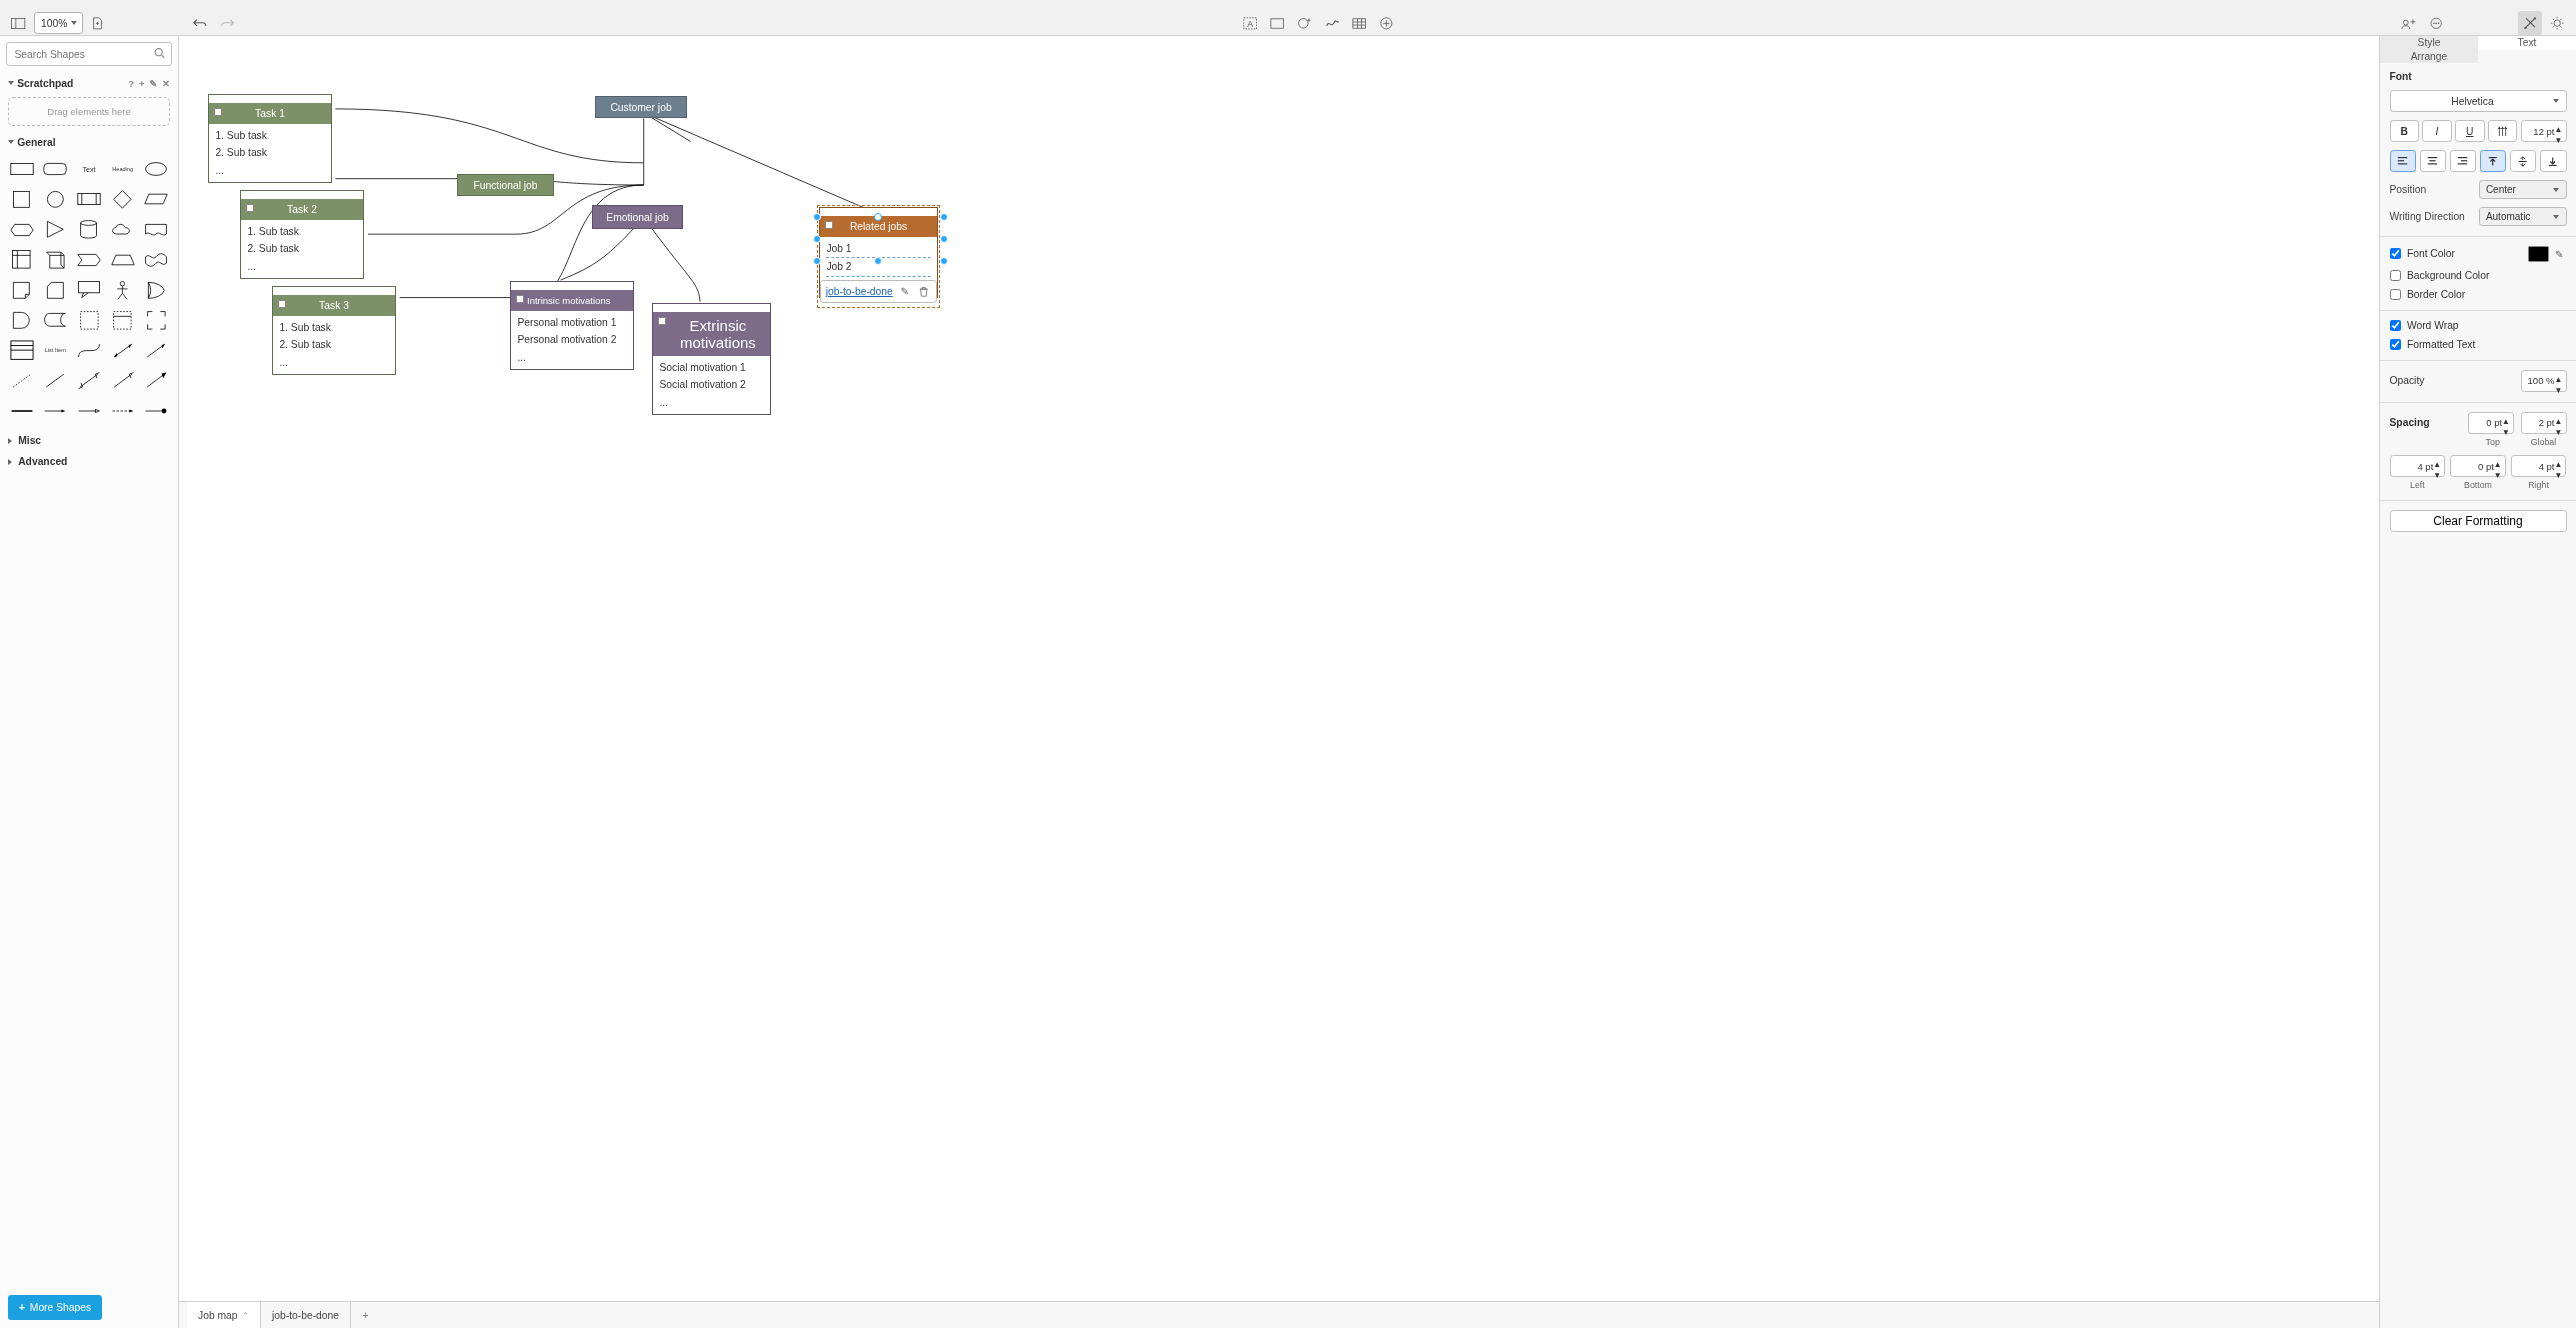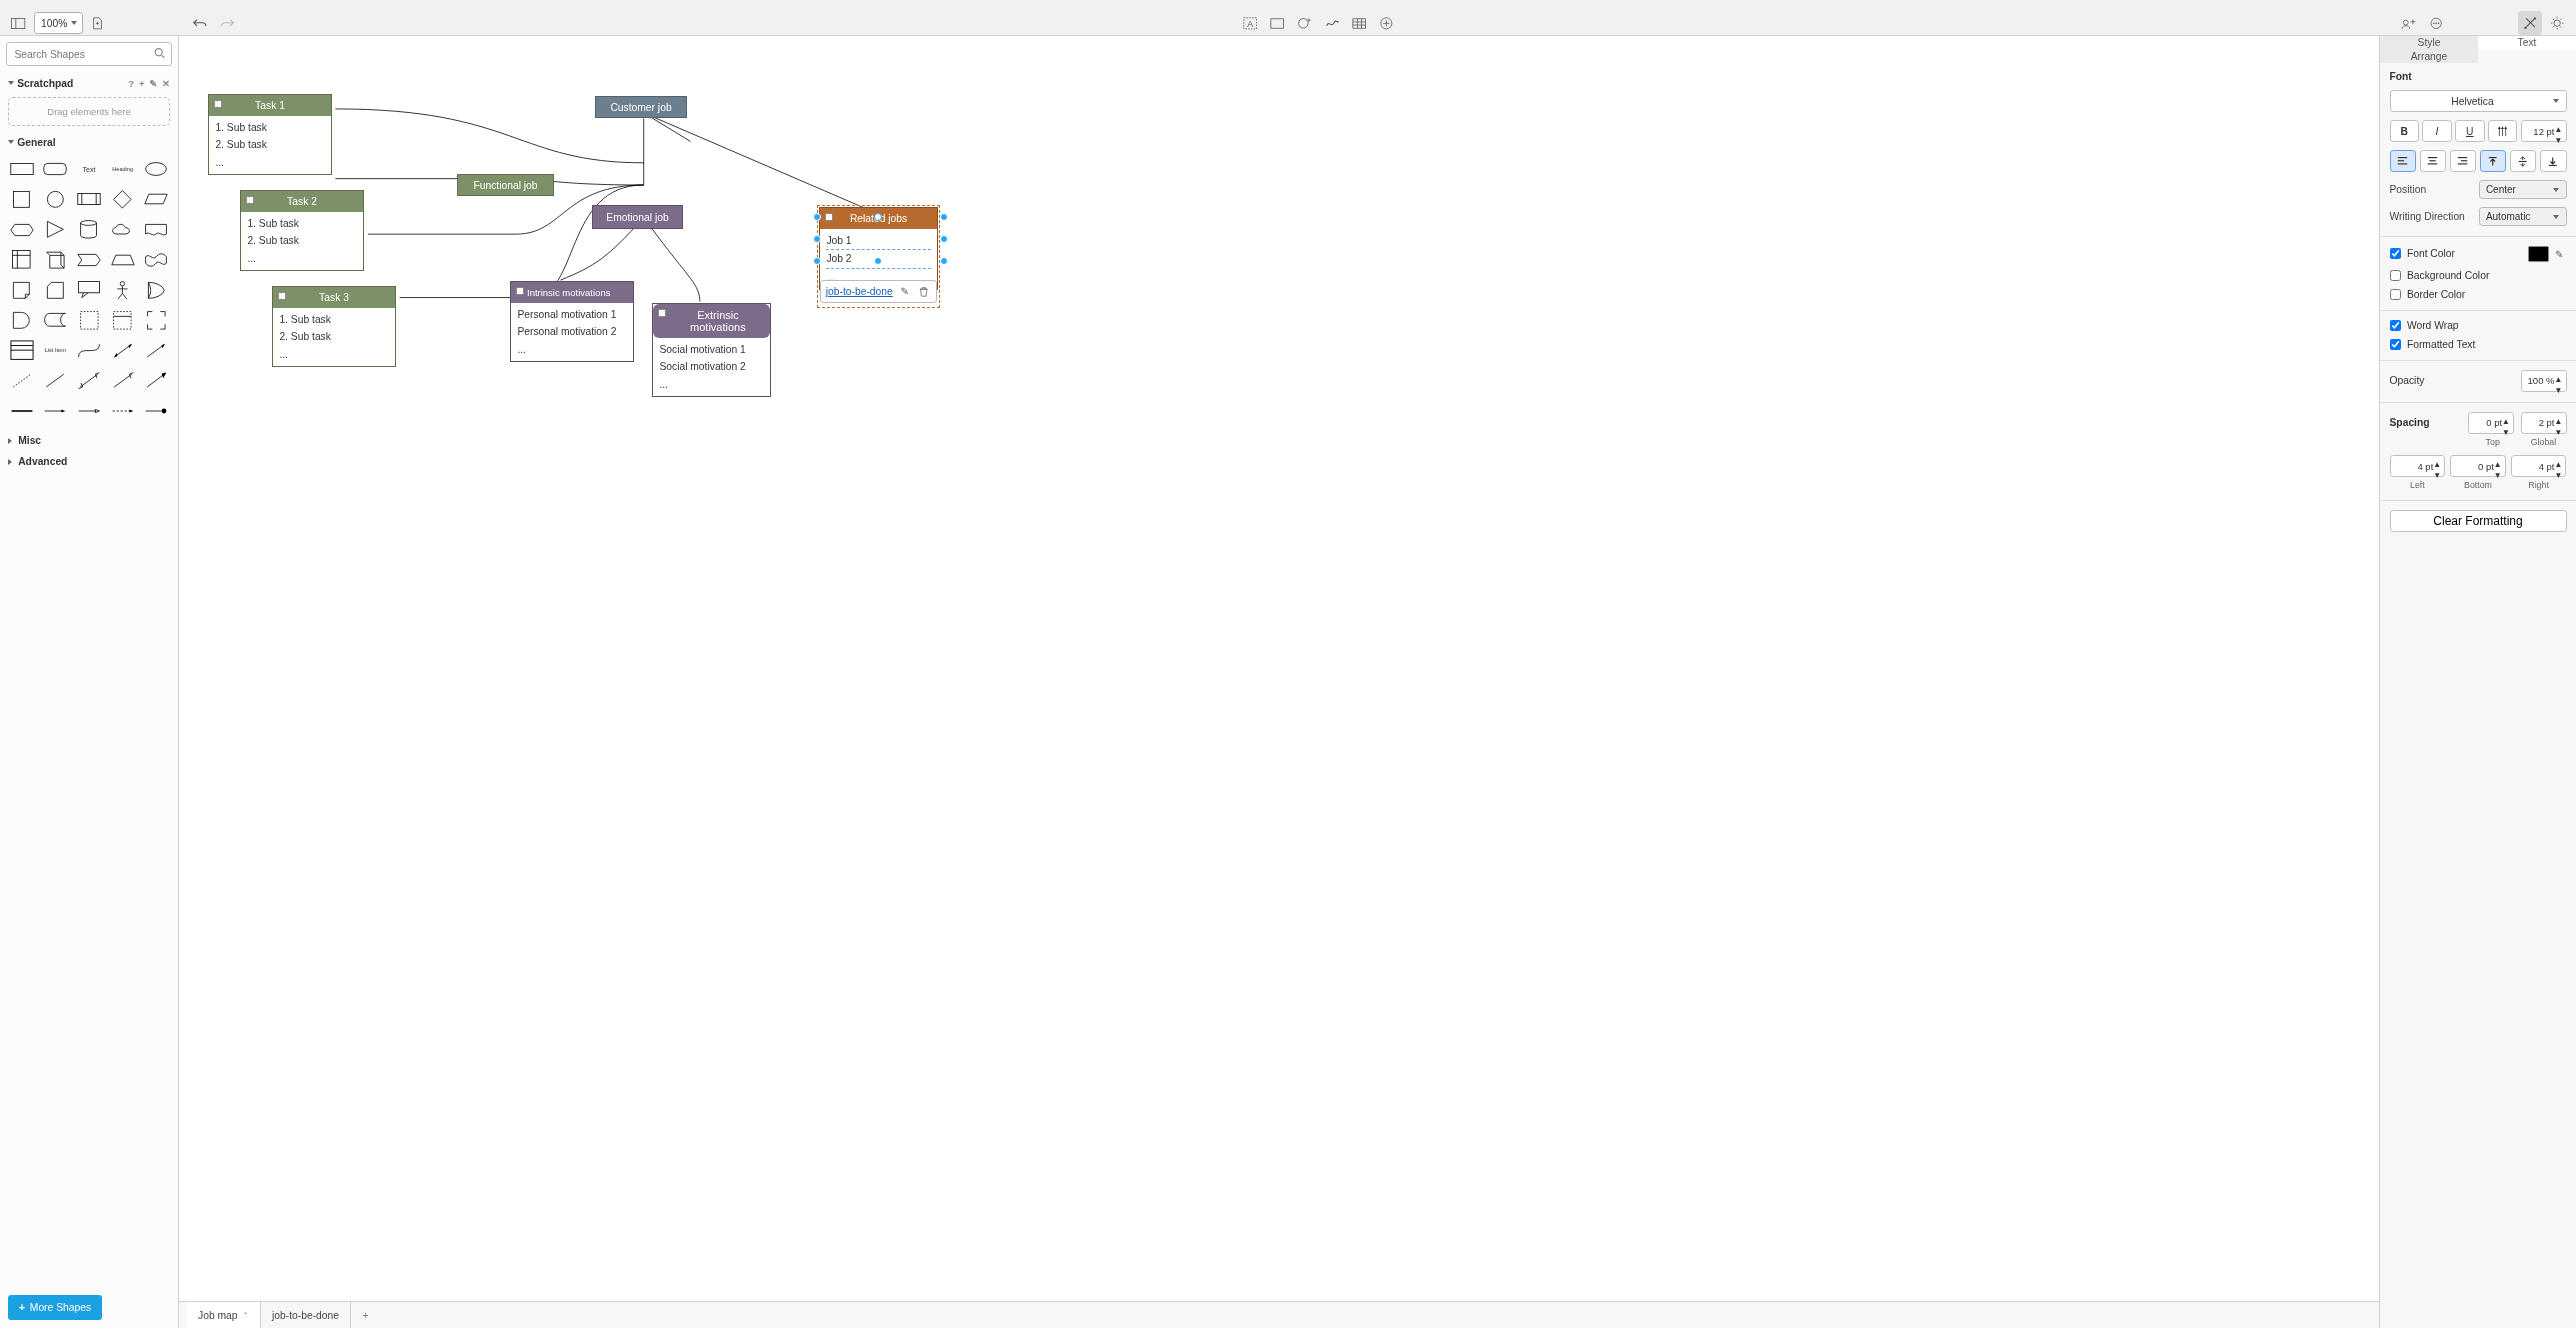--- a/index.html
+++ b/index.html
@@ -65,21 +65,21 @@
 .row-inline .select.small { width:88px; height:19px; font-size:10px; background:#efefef; border-color:#bbb; justify-content:flex-start; }
 .check-row { display:flex; align-items:center; gap:6.4px; font-size:10.3px; color:#333; }
 .check-row input { width:11px; height:11px; }
 .color-swatch { width:20.7px; height:16px; background:#000; border:0.8px solid #888; border-radius:1.6px; }
 .color-swatch-wrap { margin-left:auto; display:flex; align-items:center; gap:3.2px; }
 .sep { height:0.8px; background:#ddd; margin:1.6px -9.5px; }
 .clear-btn { width:100%; height:22px; border:0.8px solid #c0c0c0; border-radius:3.2px; background:#fff; cursor:pointer; font-size:12px; }
 
 
 .node { position:absolute; background:#fff; border:0.8px solid #666; font-size:10.3px; }
-.node .hdr { color:#fff; font-weight:500; text-align:center; padding:4.8px 3.2px; display:flex; align-items:center; justify-content:center; position:relative; }
+.node .hdr { color:#fff; font-weight:500; text-align:center; padding:4.8px 3.2px; display:flex; align-items:center; justify-content:center; position:relative;margin-top:8px; }
 .node .hdr .mini { position:absolute; left:4.8px; top:4.8px; width:8px; height:8px; background:#fff; border:0.8px solid #888; }
 .node .body { padding:3.2px 6.4px; }
 .node .body div { padding:3.2px 0; }
 .node.simple { color:#fff; text-align:center; display:flex; align-items:center; justify-content:center; }
 
 .selected-outline { position:absolute; border:0.8px dashed #b76b2e; pointer-events:none; }
 .handle { position:absolute; width:8px; height:8px; background:#2aa7ff; border:0.8px solid #fff; border-radius:50%; }
 .rot-handle { position:absolute; width:8px; height:8px; border:1.6px solid #2aa7ff; border-radius:50%; background:#fff; }
 
 .link-edit { position:absolute; background:#fff; border:0.8px solid #bbb; border-radius:3.2px; padding:3.2px 4.8px; display:flex; align-items:center; gap:4.8px; font-size:10.3px; }
@@ -580,21 +580,21 @@
             <span>Intrinsic motivations</span>
           </div>
       <div class="body">
             <div>Personal motivation 1</div>
             <div>Personal motivation 2</div>
             <div>...</div>
           </div>
     </div>
 
     <div class="node" style="left:473px; top:267px; width:119px; border-color:#5d4f68;">
-      <div class="hdr" style="background:#7d6b8a; font-size:11px; justify-content:flex-start; padding-left:16px;border-radius:6px;">
+      <div class="hdr" style="background:#7d6b8a; font-size:15px; justify-content:flex-start; padding-left:16px;">
             <span class="mini"></span>
             <span>Extrinsic motivations</span>
           </div>
       <div class="body">
             <div>Social motivation 1</div>
             <div>Social motivation 2</div>
             <div>...</div>
           </div>
     </div>
 

